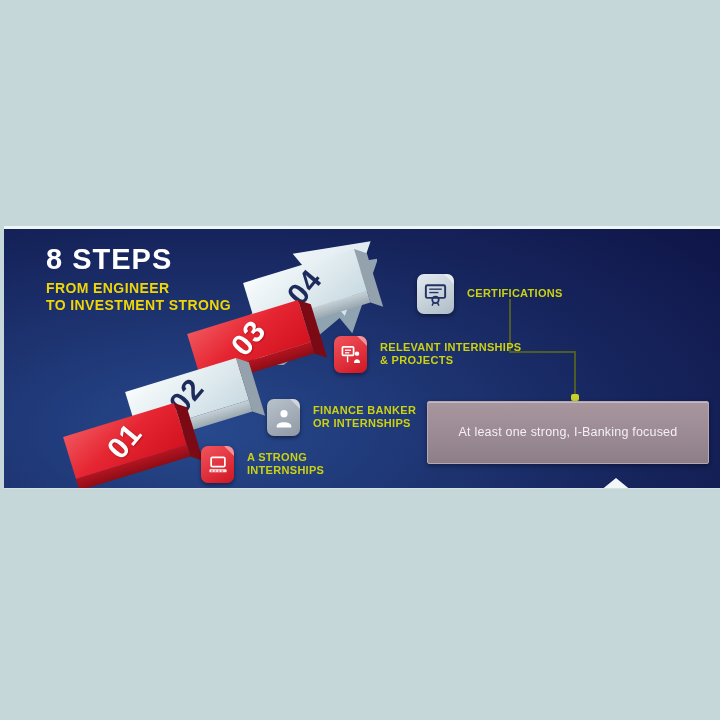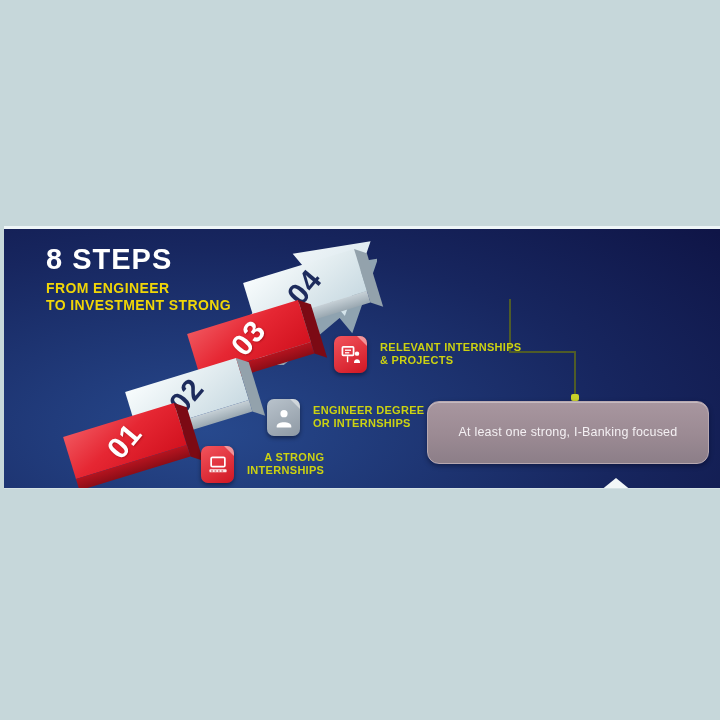--- a/index.html
+++ b/index.html
@@ -72,39 +72,39 @@
     border-radius:0 7px 0 0;
   }
   .ms-icon.red{background:linear-gradient(150deg,#f2545c,#d01623);}
   .ms-icon.gray{background:linear-gradient(150deg,#b9c3cc,#8e99a4);}
   .ms-icon.silver{background:linear-gradient(150deg,#e3ebf1,#aebbc6);}
   .ms-label{
     font-size:11px;font-weight:bold;color:#ccd211;
     line-height:13px;letter-spacing:.3px;padding-top:5px;
   }
   .ms-label.single{padding-top:13px;}
-  .ms1{left:197px;top:217px;text-align:right;}
+  .ms1{left:197px;top:217px;}
   .ms2{left:263px;top:170px;}
   .ms3{left:330px;top:107px;}
   .ms4{left:413px;top:45px;}
   .ms4 .ms-icon{width:37px;height:40px;}
 
   
   .conn{position:absolute;background:#4f5c28;z-index:7;}
   .conn-v1{left:505px;top:70px;width:2px;height:53px;}
   .conn-h {left:505px;top:122px;width:67px;height:2px;}
   .conn-v2{left:570px;top:122px;width:2px;height:46px;}
   .conn-dot{position:absolute;left:567px;top:165px;width:8px;height:7px;
     background:#c9d22a;border-radius:2px;z-index:7;}
 
   
   .callout{
     position:absolute;left:423px;top:172px;width:280px;height:61px;z-index:8;
     background:linear-gradient(180deg,#a8969f 0%,#9b8a93 55%,#8c7e88 100%);
-    border:1px solid #b7a8b0;border-radius:12px;
+    border:1px solid #b7a8b0;border-radius:2px;
     box-shadow:inset 0 1px 0 rgba(255,255,255,.35), 0 2px 5px rgba(0,0,20,.4);
     display:flex;flex-direction:column;align-items:center;justify-content:center;
     text-align:center;
   }
   .callout div{color:#f4f0f3;font-size:12.5px;line-height:17px;letter-spacing:.2px;}
 
   
   .notch{
     position:absolute;left:596px;top:249px;width:0;height:0;z-index:9;
     border-left:16px solid transparent;border-right:16px solid transparent;
@@ -164,21 +164,21 @@
     </div>
 
     <div class="ms ms2">
       <div class="ms-icon gray">
         <svg width="24" height="26" viewBox="0 0 28 26">
           <circle cx="14" cy="8" r="4.2" fill="#ffffff"></circle>
           <path d="M5.5 22.5 c0-6 17-6 17 0 v1.5 H5.5 z" fill="#ffffff"></path>
         </svg>
       </div>
       <div class="ms-label">
-        <div>ENGINEER DEGREE</div>
+        <div>FINANCE BANKER</div>
         <div>OR INTERNSHIPS</div>
       </div>
     </div>
 
     <div class="ms ms3">
       <div class="ms-icon red">
         <svg width="24" height="25" viewBox="0 0 28 26">
           <rect x="4" y="4" width="13" height="10" rx="1" fill="none" stroke="#ffffff" stroke-width="2"></rect>
           <line x1="7" y1="8" x2="14" y2="8" stroke="#ffffff" stroke-width="1.5"></line>
           <line x1="7" y1="11" x2="12" y2="11" stroke="#ffffff" stroke-width="1.5"></line>
@@ -186,20 +186,35 @@
           <path d="M17.5 22 c0-4.5 7-4.5 7 0 v1 h-7 z" fill="#ffffff"></path>
           <line x1="10" y1="15" x2="10" y2="22" stroke="#ffffff" stroke-width="1.6"></line>
         </svg>
       </div>
       <div class="ms-label">
         <div>RELEVANT INTERNSHIPS</div>
         <div>&amp; PROJECTS</div>
       </div>
     </div>
 
+    <div class="ms ms4">
+      <div class="ms-icon silver">
+        <svg width="27" height="26" viewBox="0 0 28 26">
+          <rect x="4" y="4" width="20" height="13" rx="1.5" fill="none" stroke="#223263" stroke-width="2"></rect>
+          <line x1="7.5" y1="8" x2="20.5" y2="8" stroke="#223263" stroke-width="1.4"></line>
+          <line x1="7.5" y1="11.5" x2="17" y2="11.5" stroke="#223263" stroke-width="1.4"></line>
+          <circle cx="14" cy="19" r="3.4" fill="none" stroke="#223263" stroke-width="1.8"></circle>
+          <line x1="12" y1="21.8" x2="10.5" y2="25" stroke="#223263" stroke-width="1.6"></line>
+          <line x1="16" y1="21.8" x2="17.5" y2="25" stroke="#223263" stroke-width="1.6"></line>
+        </svg>
+      </div>
+      <div class="ms-label single">
+        <div>CERTIFICATIONS</div>
+      </div>
+    </div>
 
     <div class="conn conn-v1"></div>
     <div class="conn conn-h"></div>
     <div class="conn conn-v2"></div>
     <div class="conn-dot"></div>
 
     <div class="callout">
       <div>At least one strong, I-Banking focused</div>
     </div>
 

